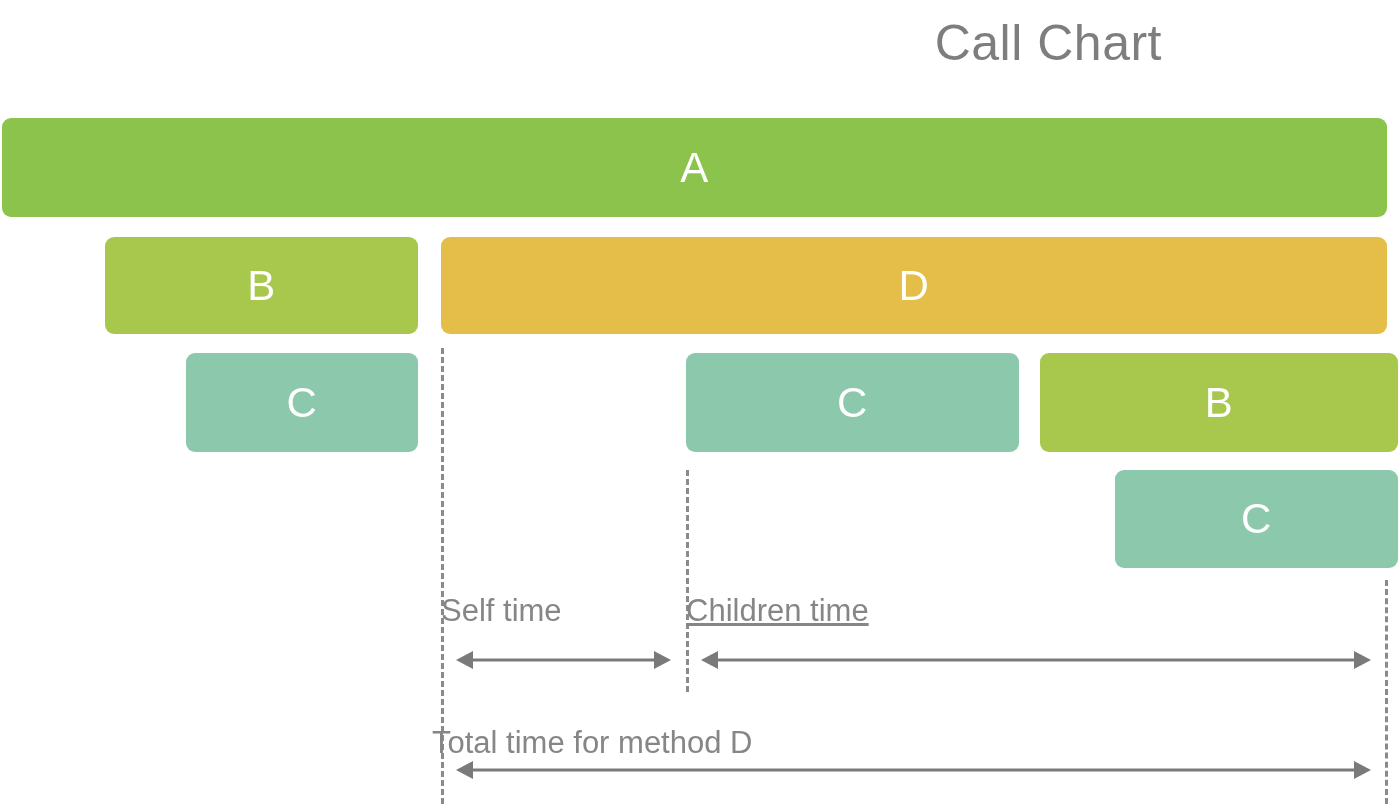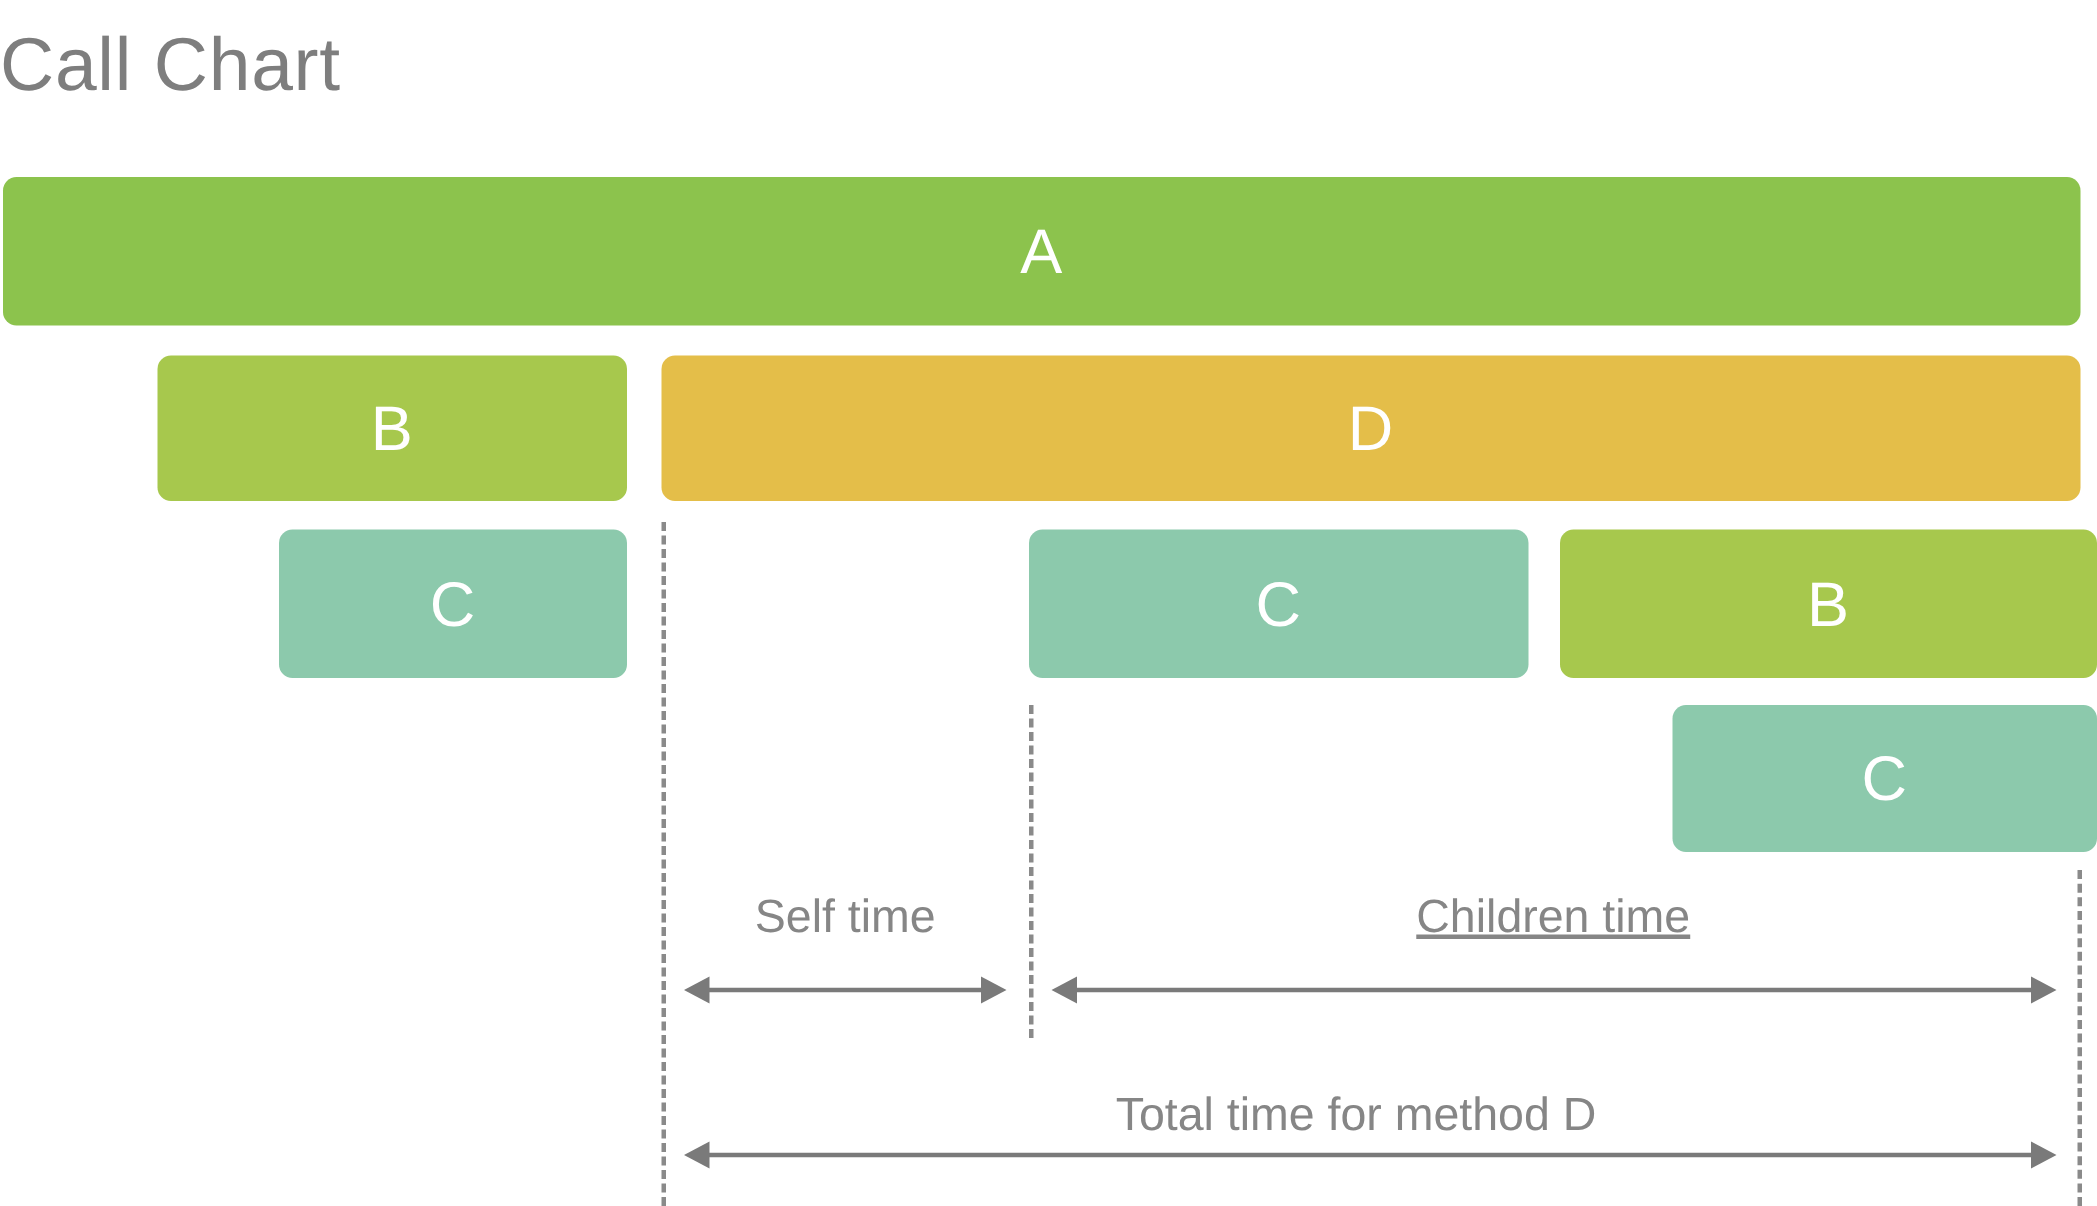--- a/index.html
+++ b/index.html
@@ -15,21 +15,21 @@
     width: 1398px;
     height: 804px;
     background: #ffffff;
     overflow: hidden;
   }
   #chart-title {
     position: absolute;
     left: 0;
     top: 8px;
     width: 1162px;
-    text-align: left;
+    text-align: right;
     font-size: 50px;
     font-weight: 300;
     color: #7e7e7e;
     letter-spacing: 0.5px;
     line-height: 70px;
     white-space: nowrap;
   }
   .bar {
     position: absolute;
     border-radius: 9px;
@@ -54,21 +54,20 @@
     position: absolute;
     width: 0;
     border-left: 3px dashed #8a8a8a;
   }
   .measure-label {
     position: absolute;
     font-size: 31px;
     font-weight: 300;
     color: #868686;
     white-space: nowrap;
-    text-align: center;
     line-height: 38px;
   }
   .arrow-row {
     position: absolute;
     height: 22px;
   }
   .arrow-row svg {
     display: block;
     overflow: visible;
   }

